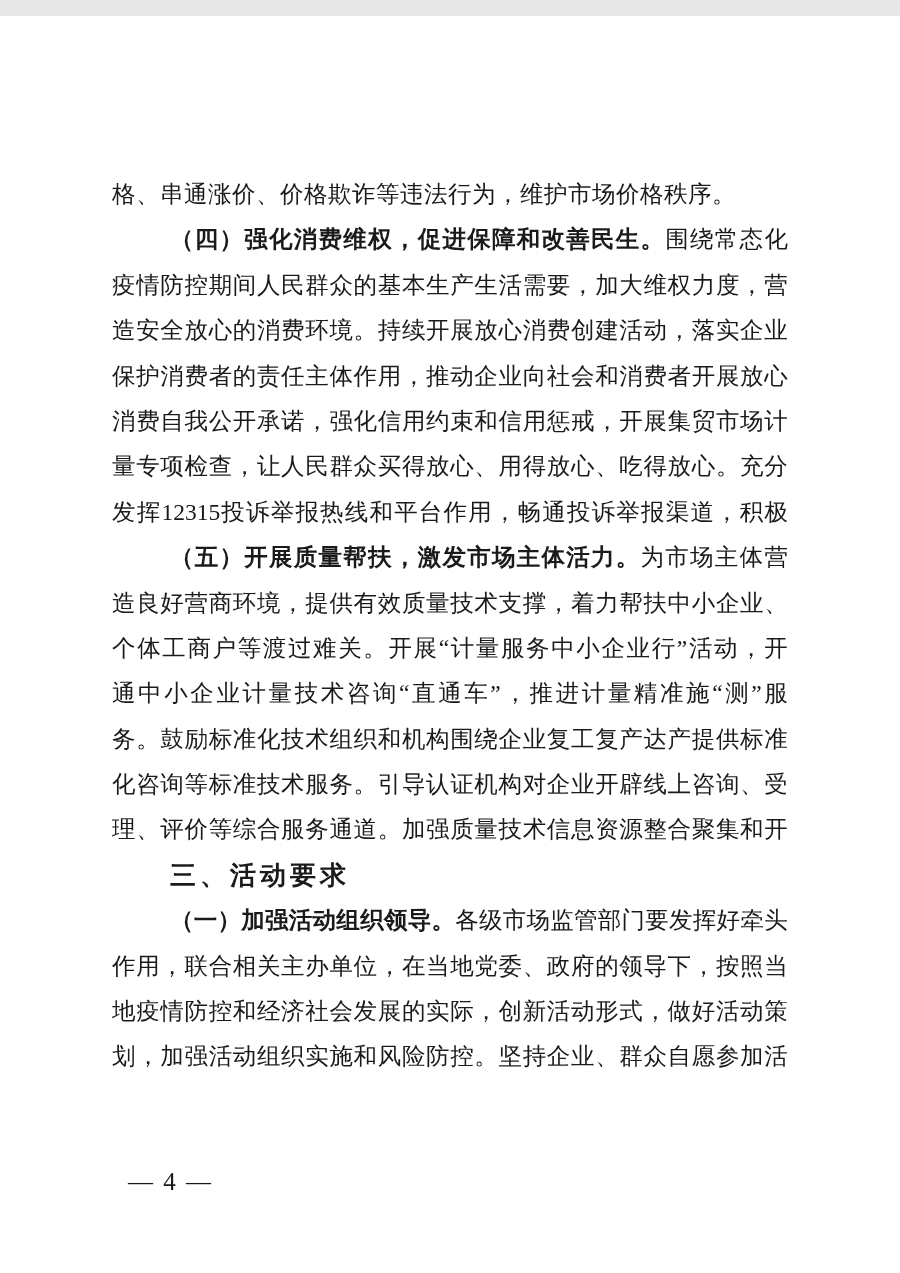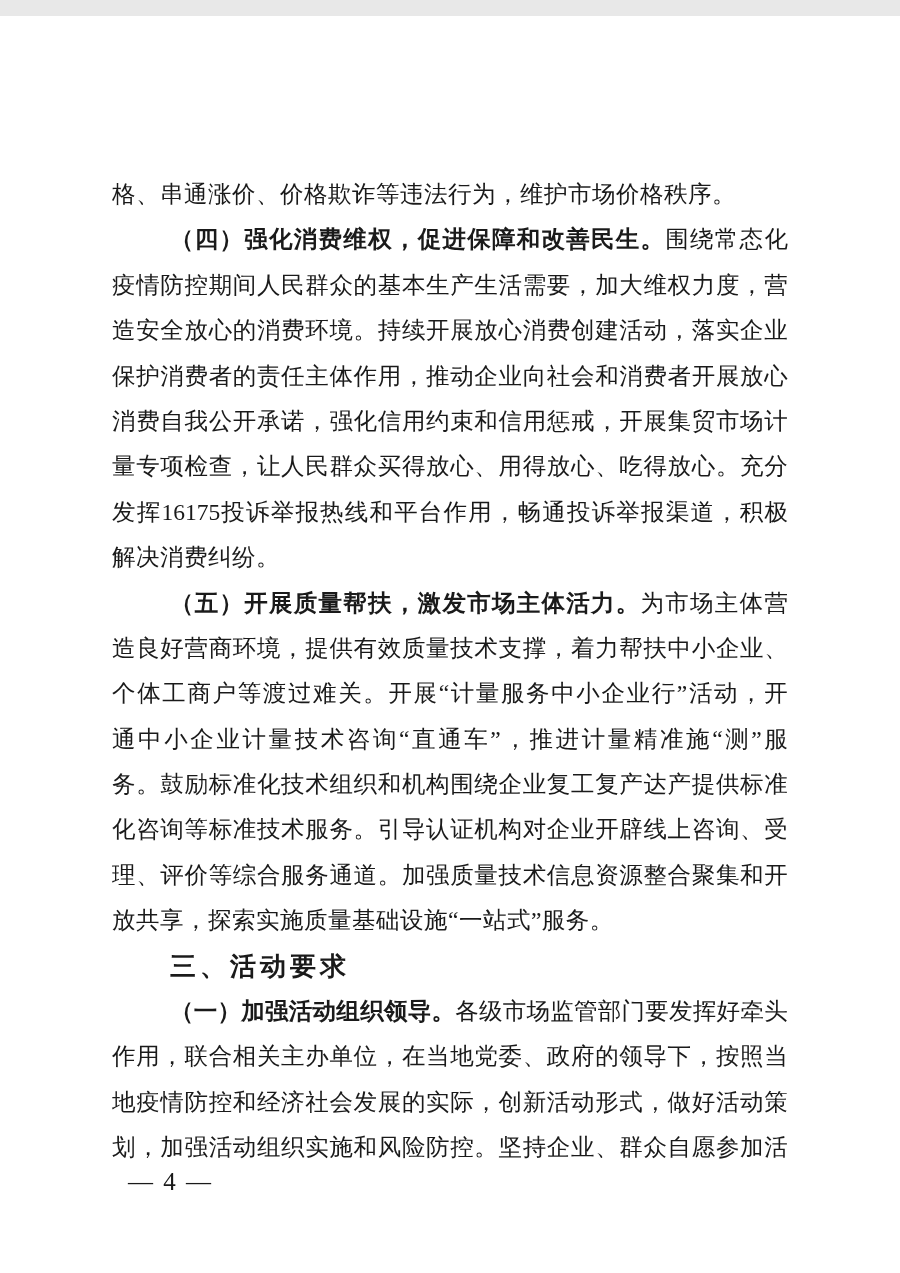--- a/index.html
+++ b/index.html
@@ -238,21 +238,21 @@
         <span class="tk">得</span>
         <span class="tk">放</span>
         <span class="tk">心</span>
         <span class="tk">。</span>
         <span class="tk">充</span>
         <span class="tk">分</span>
       </div>
       <div class="line fill">
         <span class="tk">发</span>
         <span class="tk">挥</span>
-        <span class="tk">16175</span>
+        <span class="tk">12315</span>
         <span class="tk">投</span>
         <span class="tk">诉</span>
         <span class="tk">举</span>
         <span class="tk">报</span>
         <span class="tk">热</span>
         <span class="tk">线</span>
         <span class="tk">和</span>
         <span class="tk">平</span>
         <span class="tk">台</span>
         <span class="tk">作</span>
@@ -263,21 +263,20 @@
         <span class="tk">投</span>
         <span class="tk">诉</span>
         <span class="tk">举</span>
         <span class="tk">报</span>
         <span class="tk">渠</span>
         <span class="tk">道</span>
         <span class="tk">，</span>
         <span class="tk">积</span>
         <span class="tk">极</span>
       </div>
-      <div class="line"><span class="seg">解决消费纠纷。</span></div>
       <div class="line fill indent">
         <span class="tk b">（</span>
         <span class="tk b">五</span>
         <span class="tk b">）</span>
         <span class="tk b">开</span>
         <span class="tk b">展</span>
         <span class="tk b">质</span>
         <span class="tk b">量</span>
         <span class="tk b">帮</span>
         <span class="tk b">扶</span>
@@ -471,21 +470,20 @@
         <span class="tk">息</span>
         <span class="tk">资</span>
         <span class="tk">源</span>
         <span class="tk">整</span>
         <span class="tk">合</span>
         <span class="tk">聚</span>
         <span class="tk">集</span>
         <span class="tk">和</span>
         <span class="tk">开</span>
       </div>
-      <div class="line"><span class="seg">放共享，探索实施质量基础设施“一站式”服务。</span></div>
       <div class="line indent heading"><span class="seg b">三、活动要求</span></div>
       <div class="line fill indent">
         <span class="tk b">（</span>
         <span class="tk b">一</span>
         <span class="tk b">）</span>
         <span class="tk b">加</span>
         <span class="tk b">强</span>
         <span class="tk b">活</span>
         <span class="tk b">动</span>
         <span class="tk b">组</span>

